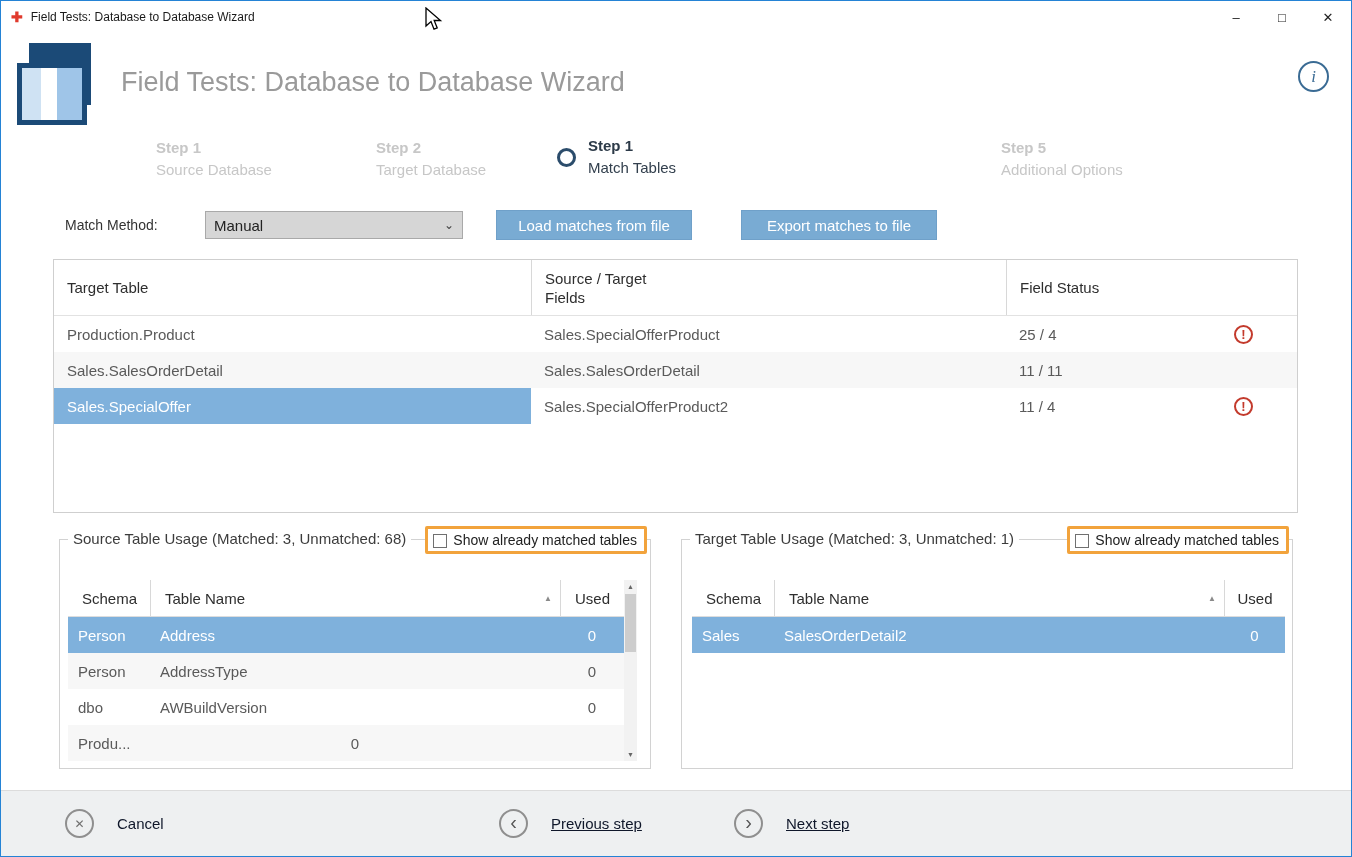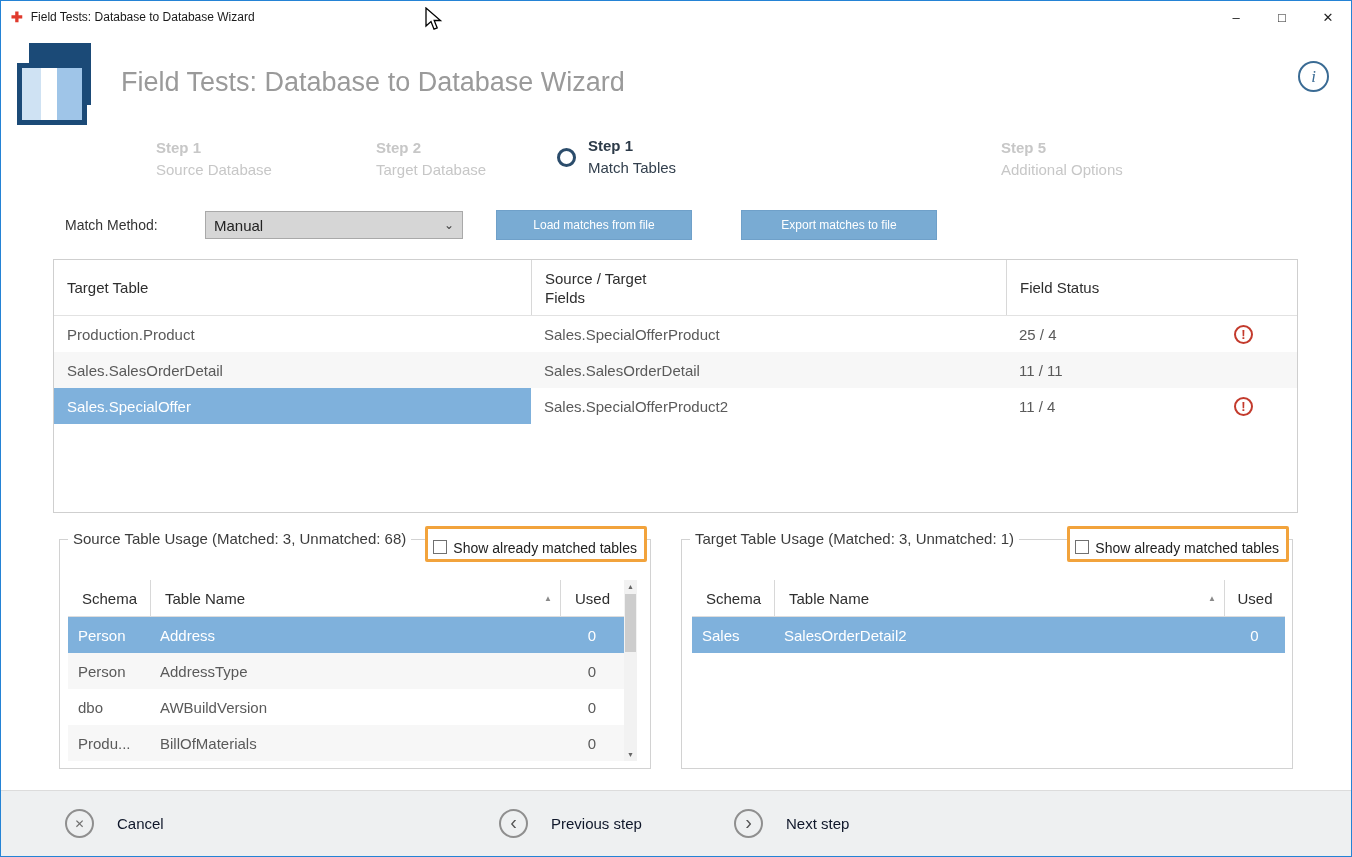--- a/index.html
+++ b/index.html
@@ -35,21 +35,21 @@
   .step.active .n { color:#2c3a48; }
   .step-circle { width:19px; height:19px; border:3px solid #2b4c6b; border-radius:50%; background:#fff; }
   #step1 { left:155px; } #step2 { left:375px; } #step3 { left:556px; top:-2px; } #step4 { left:780px; } #step5 { left:1000px; }
 
   
   .mm-label { position:absolute; left:64px; top:216px; font-size:14px; color:#333; }
   .dropdown { position:absolute; left:192px; top:210px; width:258px; height:28px; background:#d6d6d6;
               border:1px solid #a9a9a9; display:flex; align-items:center; padding:0 8px; font-size:15px; color:#222;margin-left:12px; }
   .dropdown .chev { margin-left:auto; font-size:12px; color:#444; }
   .btn-blue { position:absolute; top:209px; height:30px; background:#79abd3; color:#fff; border:1px solid #6fa0c9;
-              font-size:12px; font-family:"Liberation Sans", sans-serif; }
+              font-size:15px; font-family:"Liberation Sans", sans-serif; }
   #btn-load { left:495px; width:196px; }
   #btn-export { left:740px; width:196px; }
 
   
   .matches { position:absolute; left:52px; top:258px; width:1245px; height:254px; border:1px solid #cfcfcf; background:#fff; }
   .mt-header { display:grid; grid-template-columns:477px 475px 184px 1fr; height:56px; border-bottom:1px solid #e2e2e2; }
   .mt-hcell { display:flex; align-items:center; padding-left:13px; font-size:15px; color:#2e2e2e; }
   .mt-hcell + .mt-hcell { border-left:1px solid #d8d8d8; }
   .mt-hcell.wrap span { display:block; width:122px; line-height:19px; }
   .mt-row { display:grid; grid-template-columns:477px 475px 184px 1fr; height:36px; align-items:stretch;
@@ -60,21 +60,21 @@
   .mt-cell.status { justify-content:center; padding-left:0; }
   .err-icon { width:19px; height:19px; border:2px solid #c33a2c; border-radius:50%; color:#c33a2c;
               font-weight:bold; font-size:13px; display:flex; align-items:center; justify-content:center; }
 
   
   .groupbox { position:absolute; border:1px solid #d2d2d2; background:#fff; }
   #gb-source { left:58px; top:538px; width:592px; height:230px; }
   #gb-target { left:680px; top:538px; width:612px; height:230px; }
   .gb-title { position:absolute; top:-10px; left:8px; background:#fff; padding:0 5px; font-size:15px; color:#3c3c3c; white-space:nowrap; }
   .match-toggle { position:absolute; top:-14px; right:3px; background:#fff; border:3px solid #f2a33c; border-radius:2px;
-                  padding:11px 7px 3px 5px; display:flex; align-items:flex-start; gap:6px; font-size:14px; color:#222; }
+                  padding:3px 7px 3px 5px; display:flex; align-items:flex-end; gap:6px; font-size:14px; color:#222; }
   .checkbox { width:14px; height:14px; border:1px solid #707070; background:#fff; flex:none; }
 
   
   .u-table { position:absolute; left:8px; top:40px; }
   #gb-source .u-table { width:569px; }
   #gb-target .u-table { width:593px; left:10px; }
   .u-grid-src { display:grid; grid-template-columns:82px 410px 64px; }
   .u-grid-tgt { display:grid; grid-template-columns:82px 450px 61px; }
   .u-header { height:37px; border-bottom:1px solid #ddd; align-items:center; font-size:15px; color:#2e2e2e; }
   .u-hcell { display:flex; align-items:center; padding-left:14px; height:100%; }
@@ -95,21 +95,21 @@
 
   
   .footer { position:absolute; left:0; right:0; bottom:0; height:66px; background:#eef0f1; border-top:1px solid #dcdcdc; }
   .f-action { position:absolute; top:0; height:100%; display:flex; align-items:center; gap:23px; cursor:default; }
   #f-cancel { left:64px; } #f-prev { left:498px; } #f-next { left:733px; }
   .f-icon { width:29px; height:29px; border:2px solid #8f8f8f; border-radius:50%; color:#6e6e6e;
             display:flex; align-items:center; justify-content:center; flex:none; }
   .f-icon.x { font-size:12px; }
   .f-icon.chev { font-size:20px; padding-bottom:3px; color:#555; }
   .f-label { font-size:15px; color:#0f172a; }
-  .f-label.u { }
+  .f-label.u { text-decoration:underline; }
 </style>
 </head>
 <body>
 
 <div class="window">
 
   <div class="titlebar">
     <span class="app-icon">✚</span>
     <span class="title-text">Field Tests: Database to Database Wizard</span>
     <div class="win-controls">
@@ -217,21 +217,20 @@
         <div class="u-cell">AddressType</div>
         <div class="u-cell center">0</div>
       </div>
       <div class="u-grid-src u-row">
         <div class="u-cell">dbo</div>
         <div class="u-cell">AWBuildVersion</div>
         <div class="u-cell center">0</div>
       </div>
       <div class="u-grid-src u-row alt">
         <div class="u-cell">Produ...</div>
-        <div class="u-cell">BillOfMaterials</div>
         <div class="u-cell center">0</div>
       </div>
       <div class="scrollbar">
         <div class="sb-btn">▲</div>
         <div class="sb-thumb"></div>
         <div class="sb-btn down">▼</div>
       </div>
     </div>
   </div>
 

